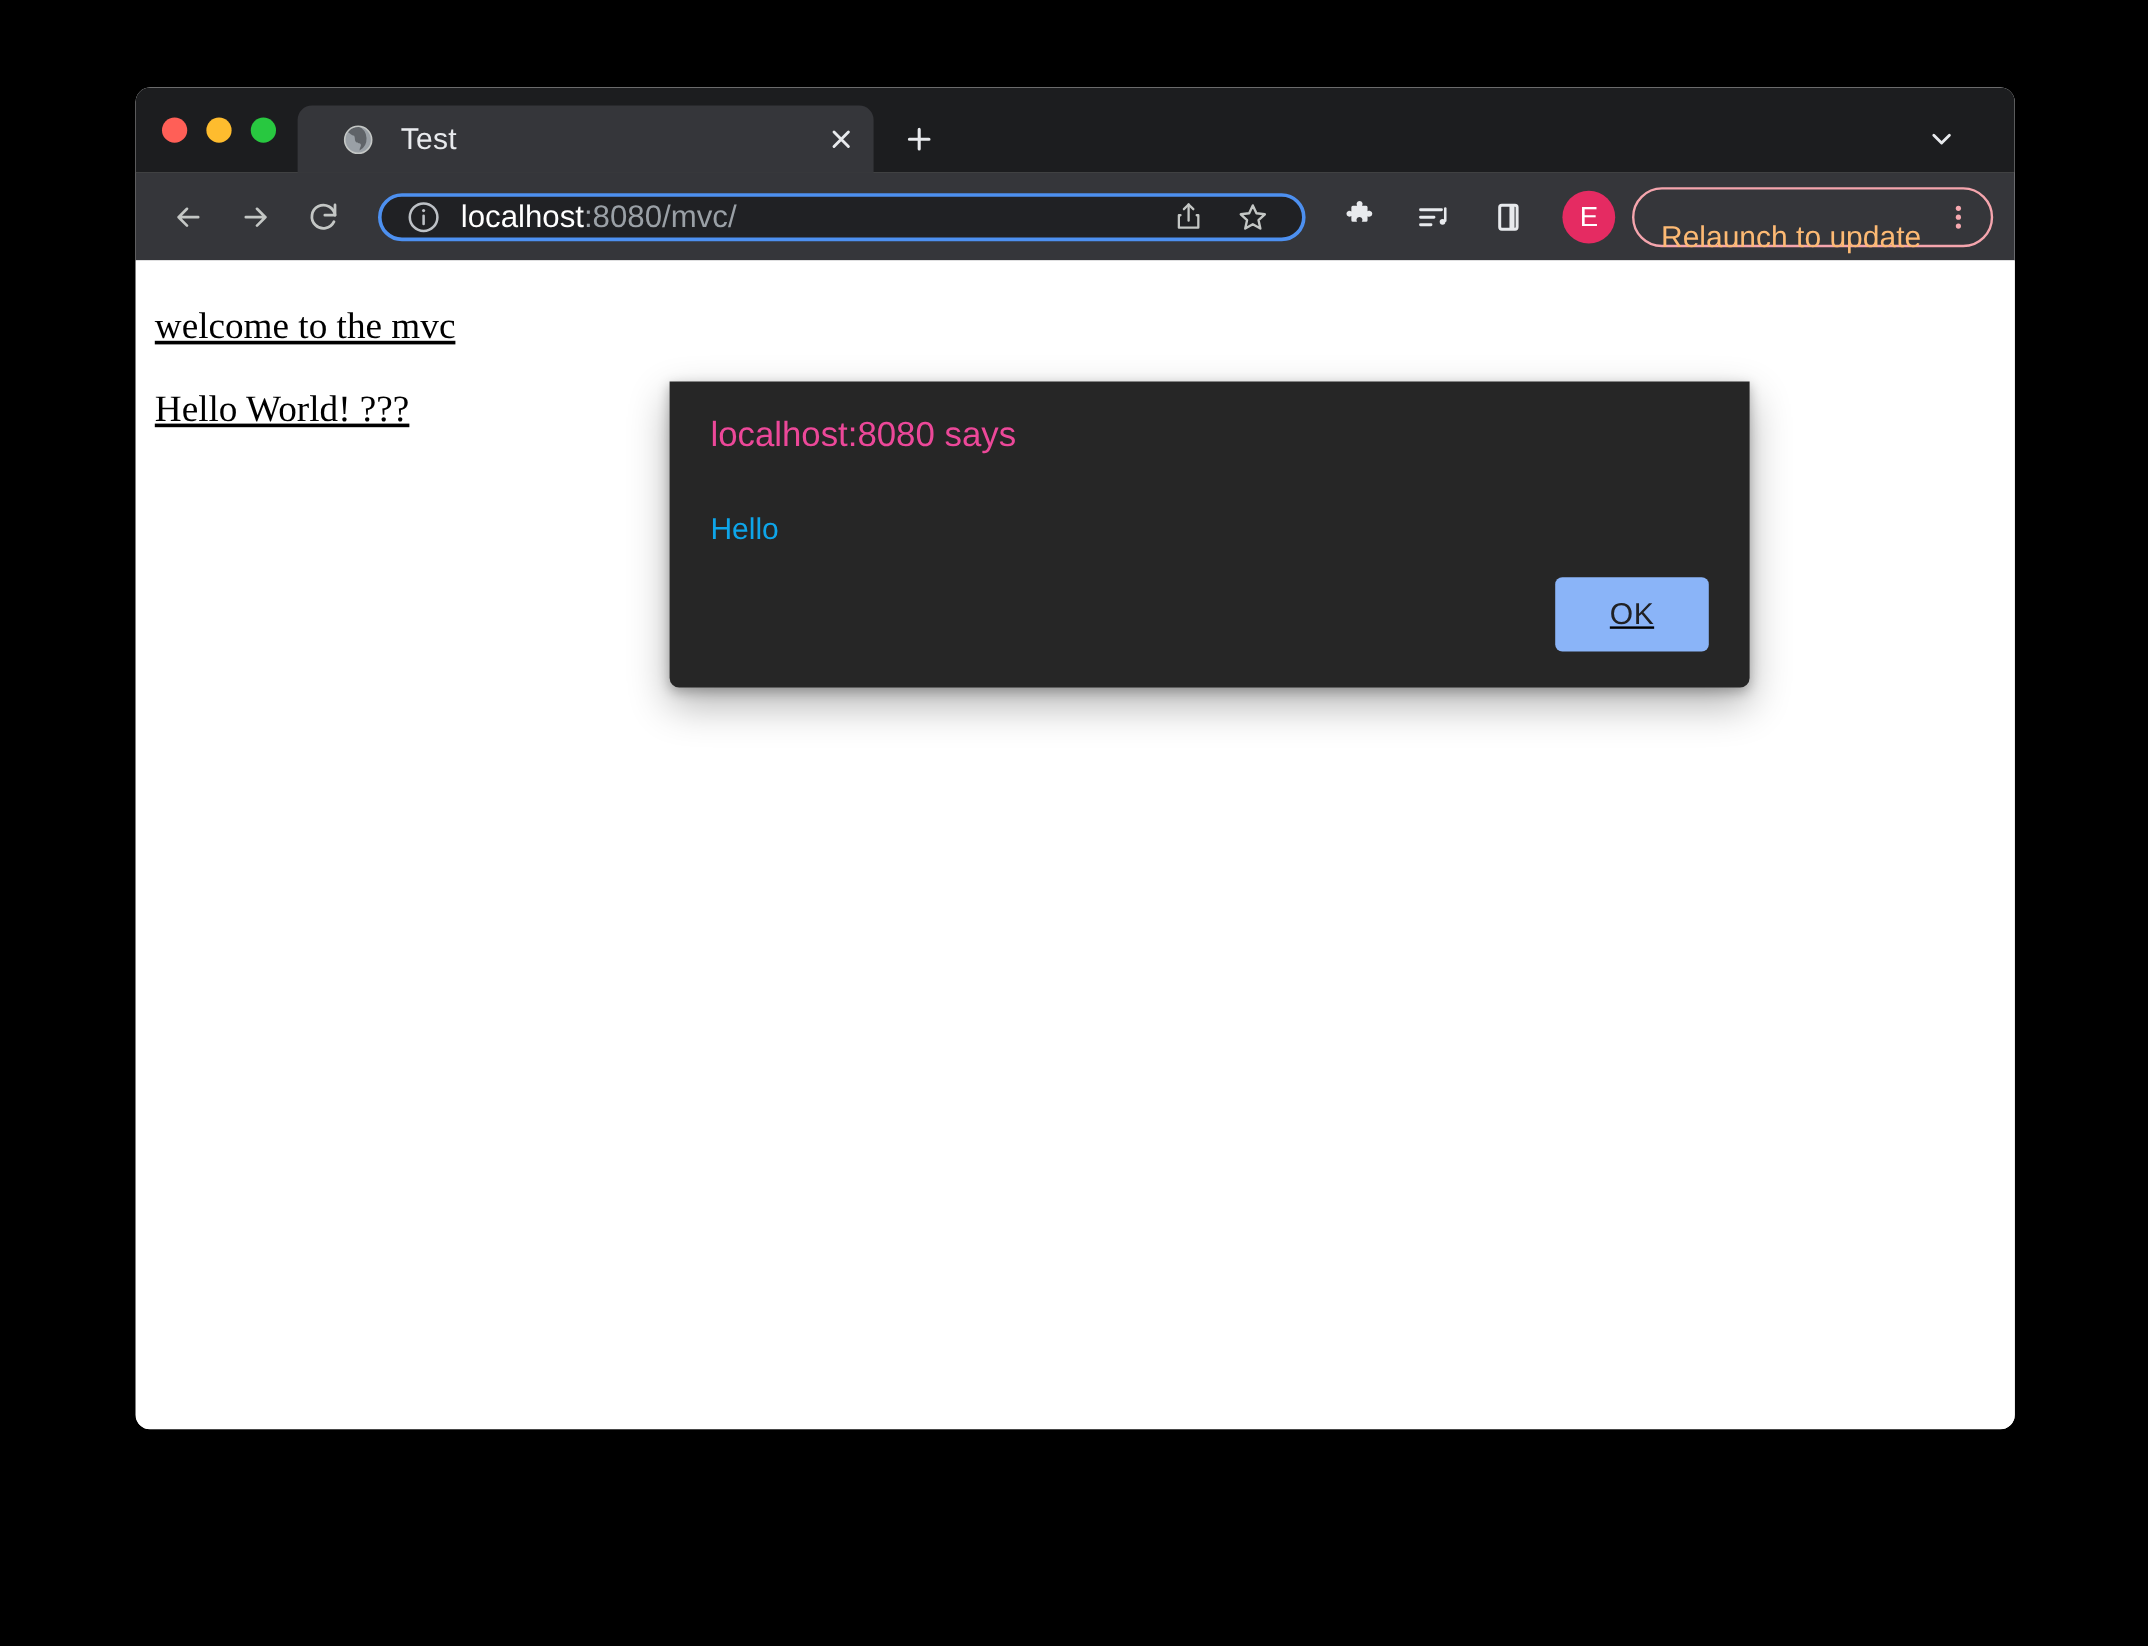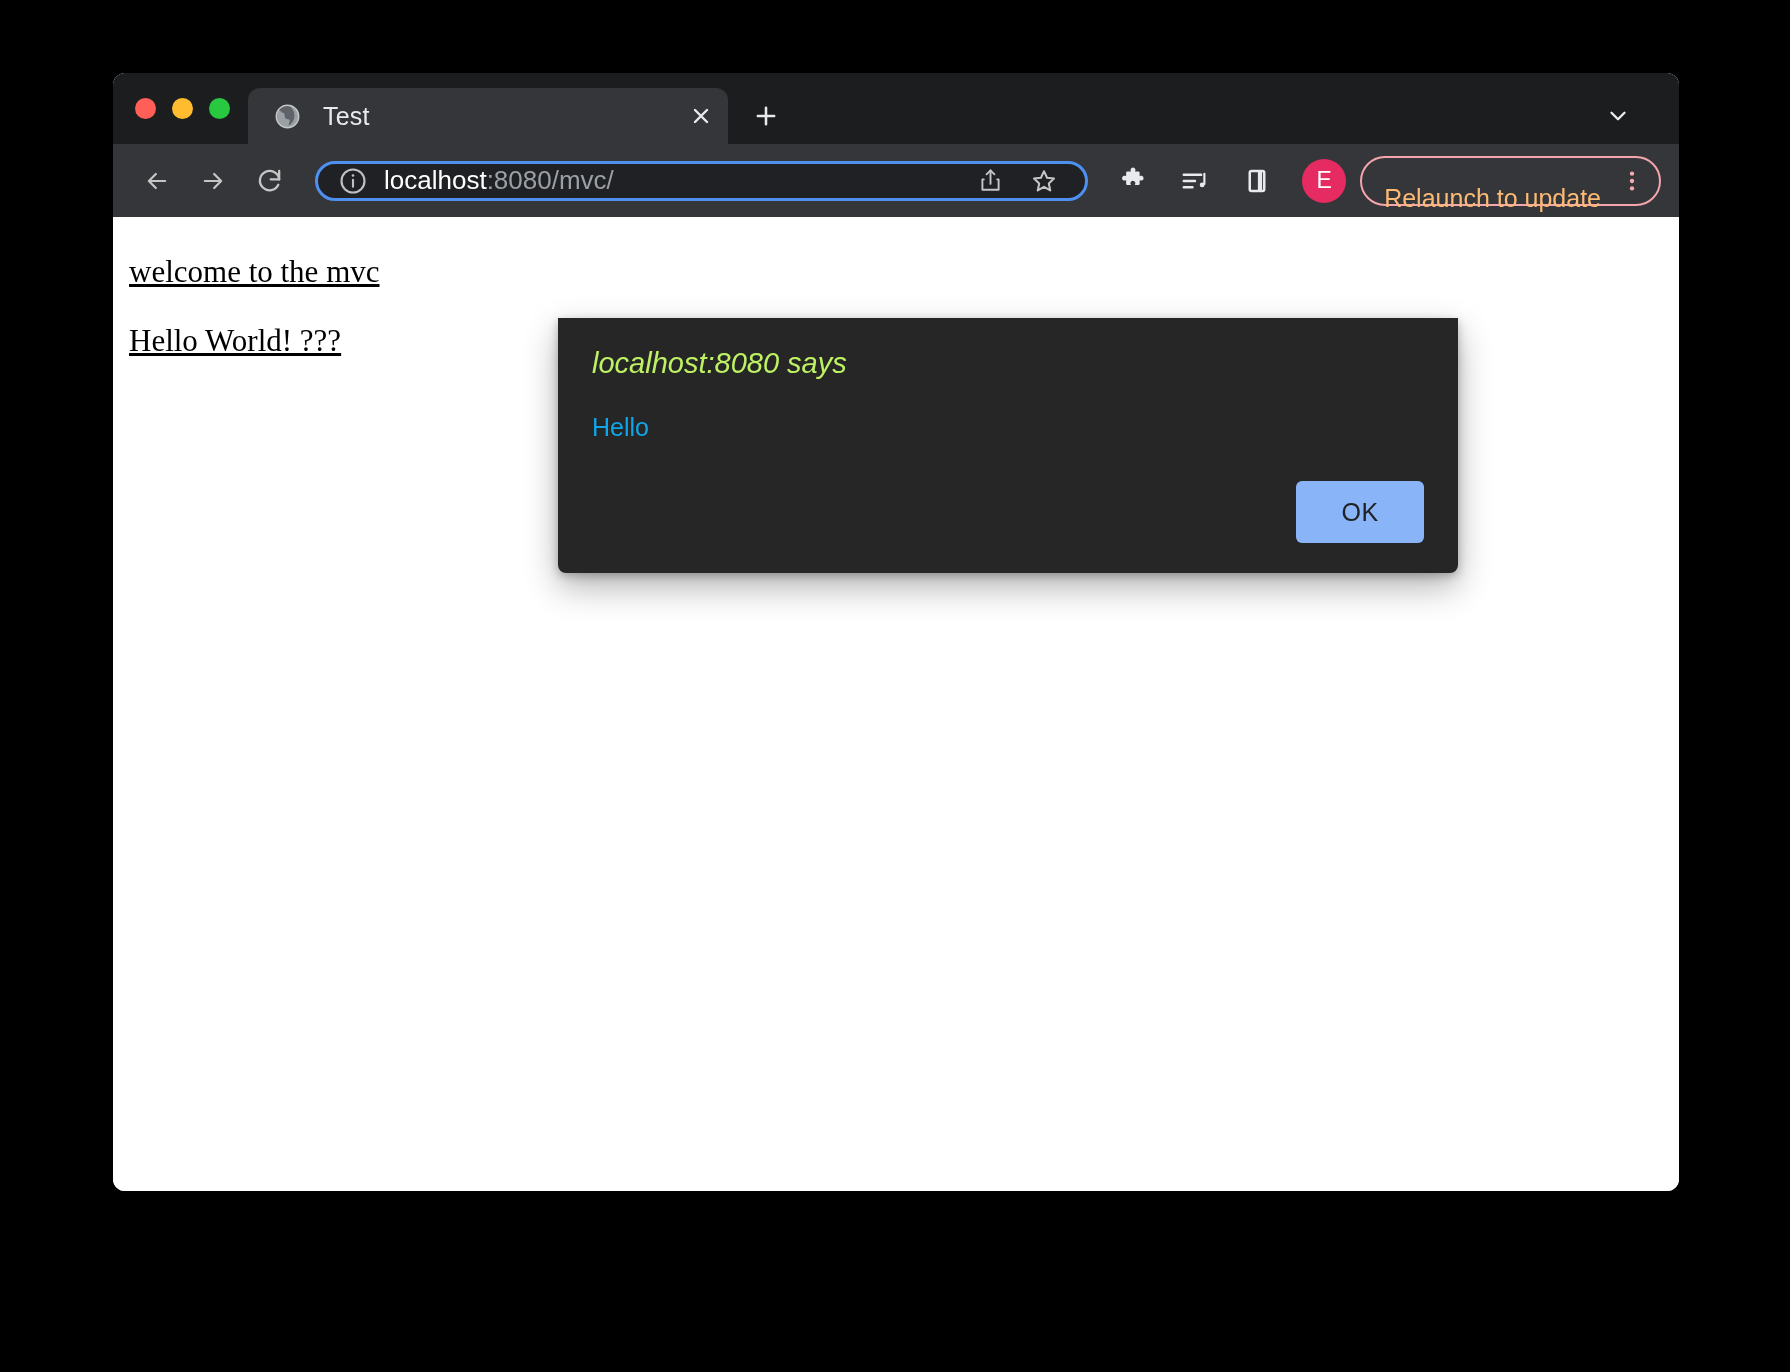--- a/index.html
+++ b/index.html
@@ -41,21 +41,21 @@
   .tl-max   { background: #28c840; }
 
   #tab-item {
     position: relative;
     height: 56px;
     width: 480px;
     background: #35363a;
     border-radius: 12px 12px 0 0;
     display: flex;
     align-items: center;
-    padding: 0 0 0 26px;
+    padding: 0 0 0 37px;
   }
   #tab-favicon {
     width: 27px; height: 27px;
     flex: 0 0 auto;
     margin-right: 22px;
   }
   #tab-title {
     flex: 1 1 auto;
     color: #e8eaed;
     font-size: 25px;
@@ -193,35 +193,35 @@
     position: absolute;
     left: 445px; top: 245px;
     width: 900px; height: 255px;
     background: #262626;
     border-radius: 0 0 8px 8px;
     box-shadow: 0 14px 34px rgba(0,0,0,.30), 0 3px 10px rgba(0,0,0,.25);
     padding: 28px 34px 0 34px;
     z-index: 20;
   }
   #dialog-title {
-    color: #bef264;
+    color: #ec4899;
     font-size: 29px;
     line-height: 1.2;
-    margin-bottom: 31px;
-    font-style: italic;
+    margin-bottom: 45px;
   }
   #dialog-message {
     color: #0ea5e9;
     font-size: 25px;
     line-height: 1.2;
   }
   #dialog-actions {
     position: absolute;
     right: 34px; bottom: 30px;
     display: flex;
+    text-decoration: underline;
   }
   #dialog-ok-button {
     min-width: 128px;
     height: 62px;
     background: #8ab4f8;
     color: #202124;
     border: none;
     border-radius: 6px;
     font-family: "Liberation Sans", sans-serif;
     font-size: 25px;

